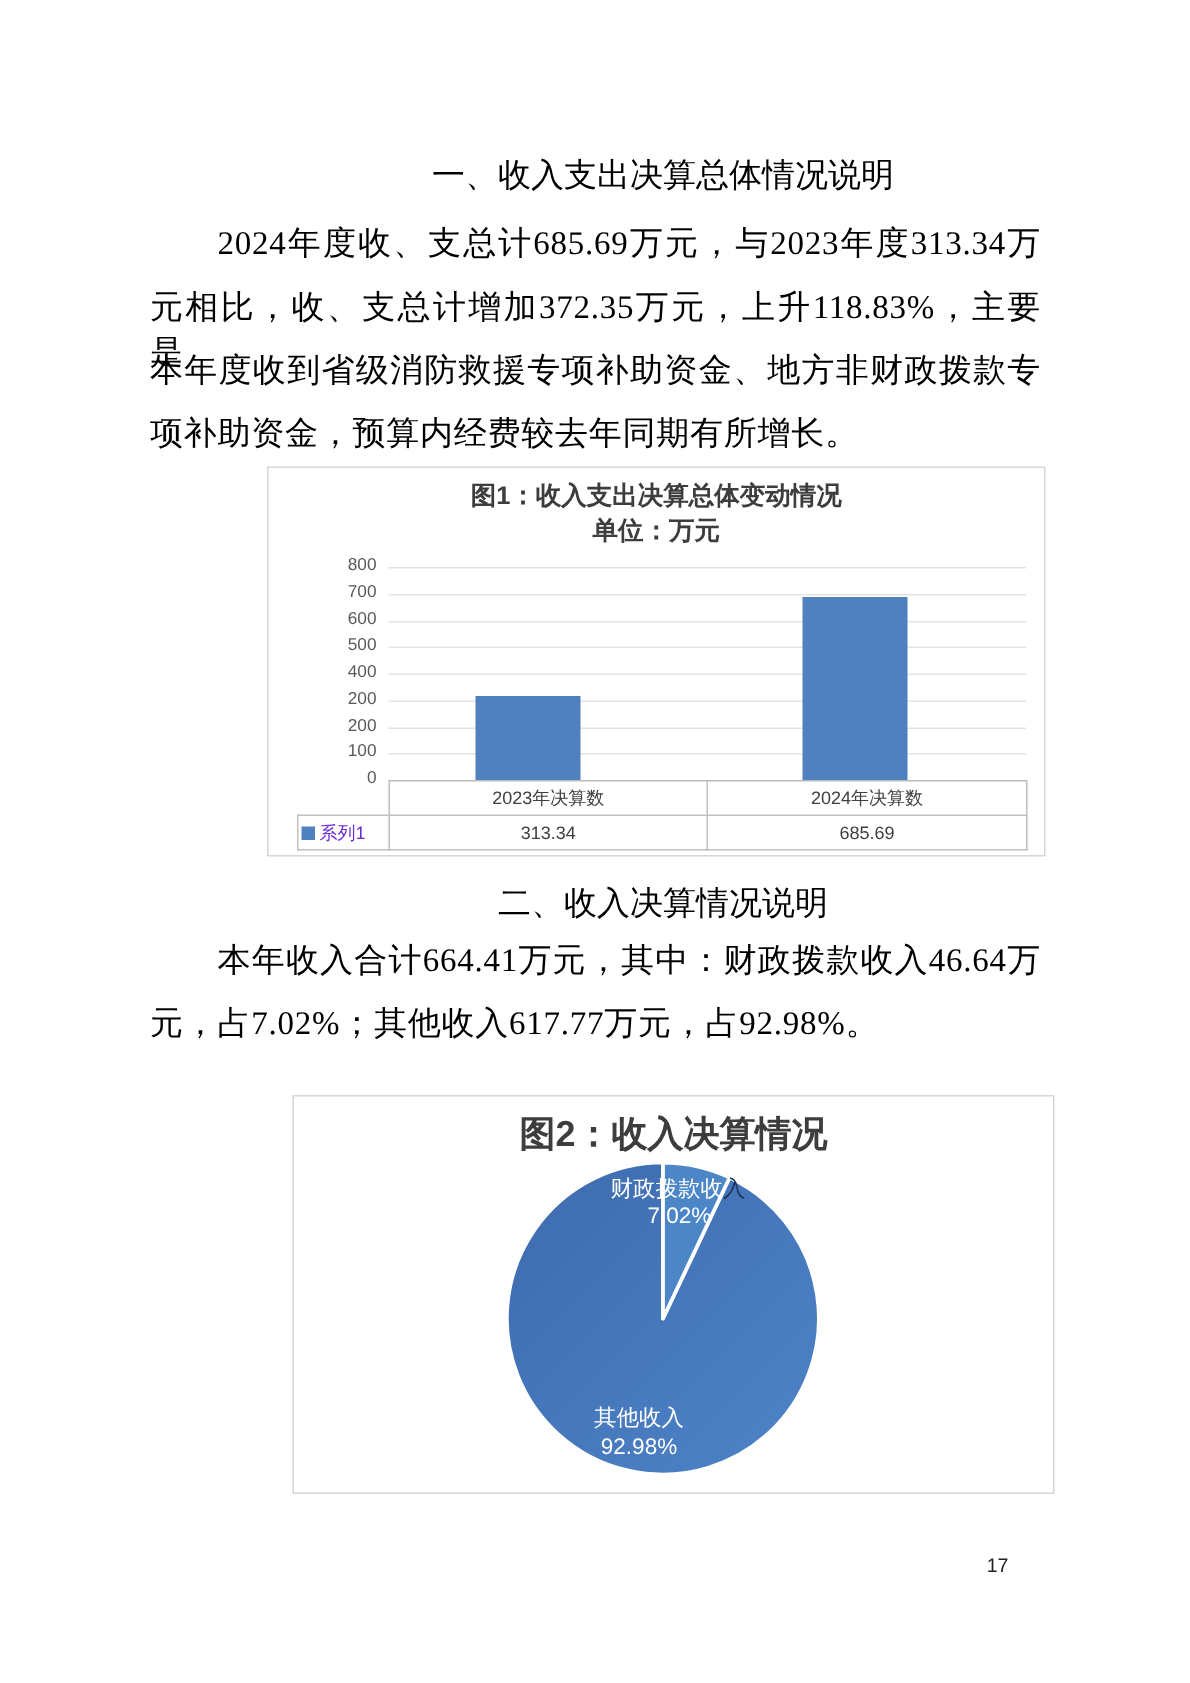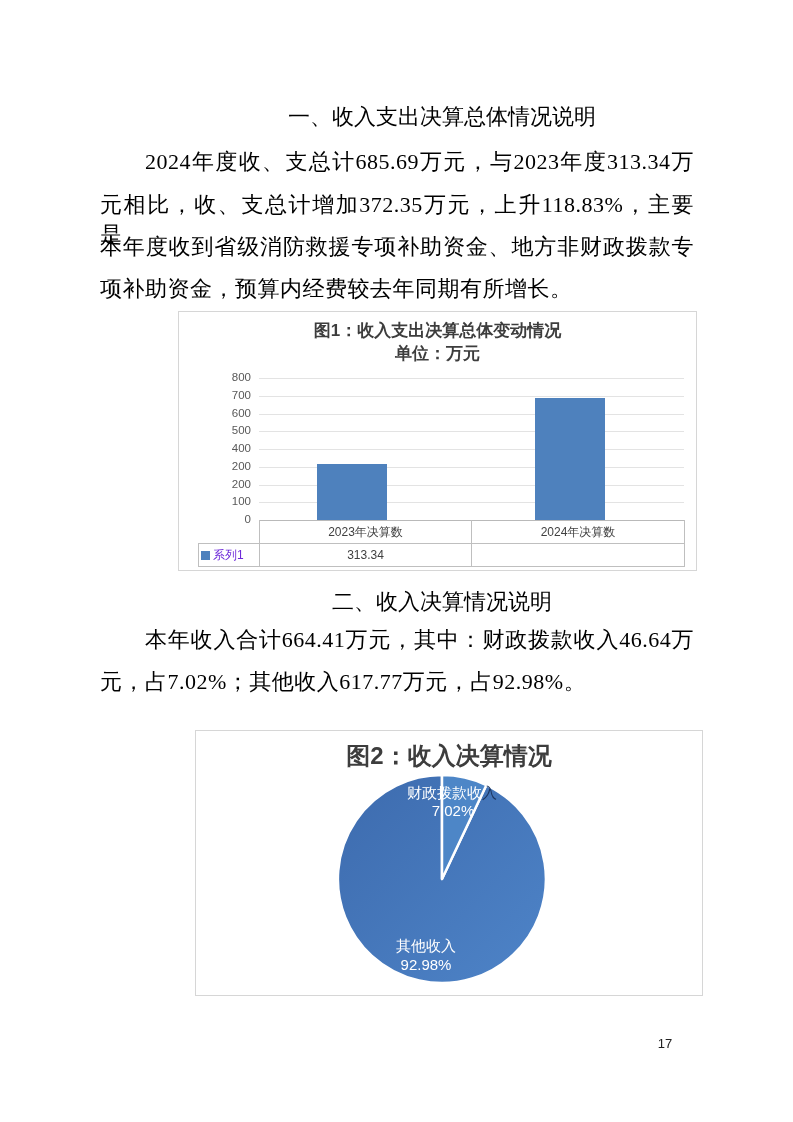--- a/index.html
+++ b/index.html
@@ -95,20 +95,21 @@
     <div class="tb" style="left:19px;top:254px;width:487px;height:1px"></div>
     <div class="tb" style="left:19px;top:231px;width:61px;height:1px"></div>
     <div class="tb" style="left:19px;top:231px;width:1px;height:24px"></div>
     <div class="tb" style="left:80px;top:208px;width:1px;height:47px"></div>
     <div class="tb" style="left:292px;top:208px;width:1px;height:47px"></div>
     <div class="tb" style="left:505px;top:208px;width:1px;height:47px"></div>
 
     <div class="tcell" style="left:81px;top:209px;width:211px">2023年决算数</div>
     <div class="tcell" style="left:293px;top:209px;width:212px">2024年决算数</div>
     <div class="tcell" style="left:81px;top:232px;width:211px">313.34</div>
+    <div class="tcell" style="left:293px;top:232px;width:212px">685.69</div>
     <div class="legendcell">
       <span class="lgkey"></span>
       <span>系列1</span>
     </div>
   </div>
 
   <div class="textcol h-line h2">二、收入决算情况说明</div>
   <div class="pline indent" style="top:625px">本年收入合计664.41万元，其中：财政拨款收入46.64万</div>
   <div class="pline last" style="top:667px">元，占7.02%；其他收入617.77万元，占92.98%。</div>
 

